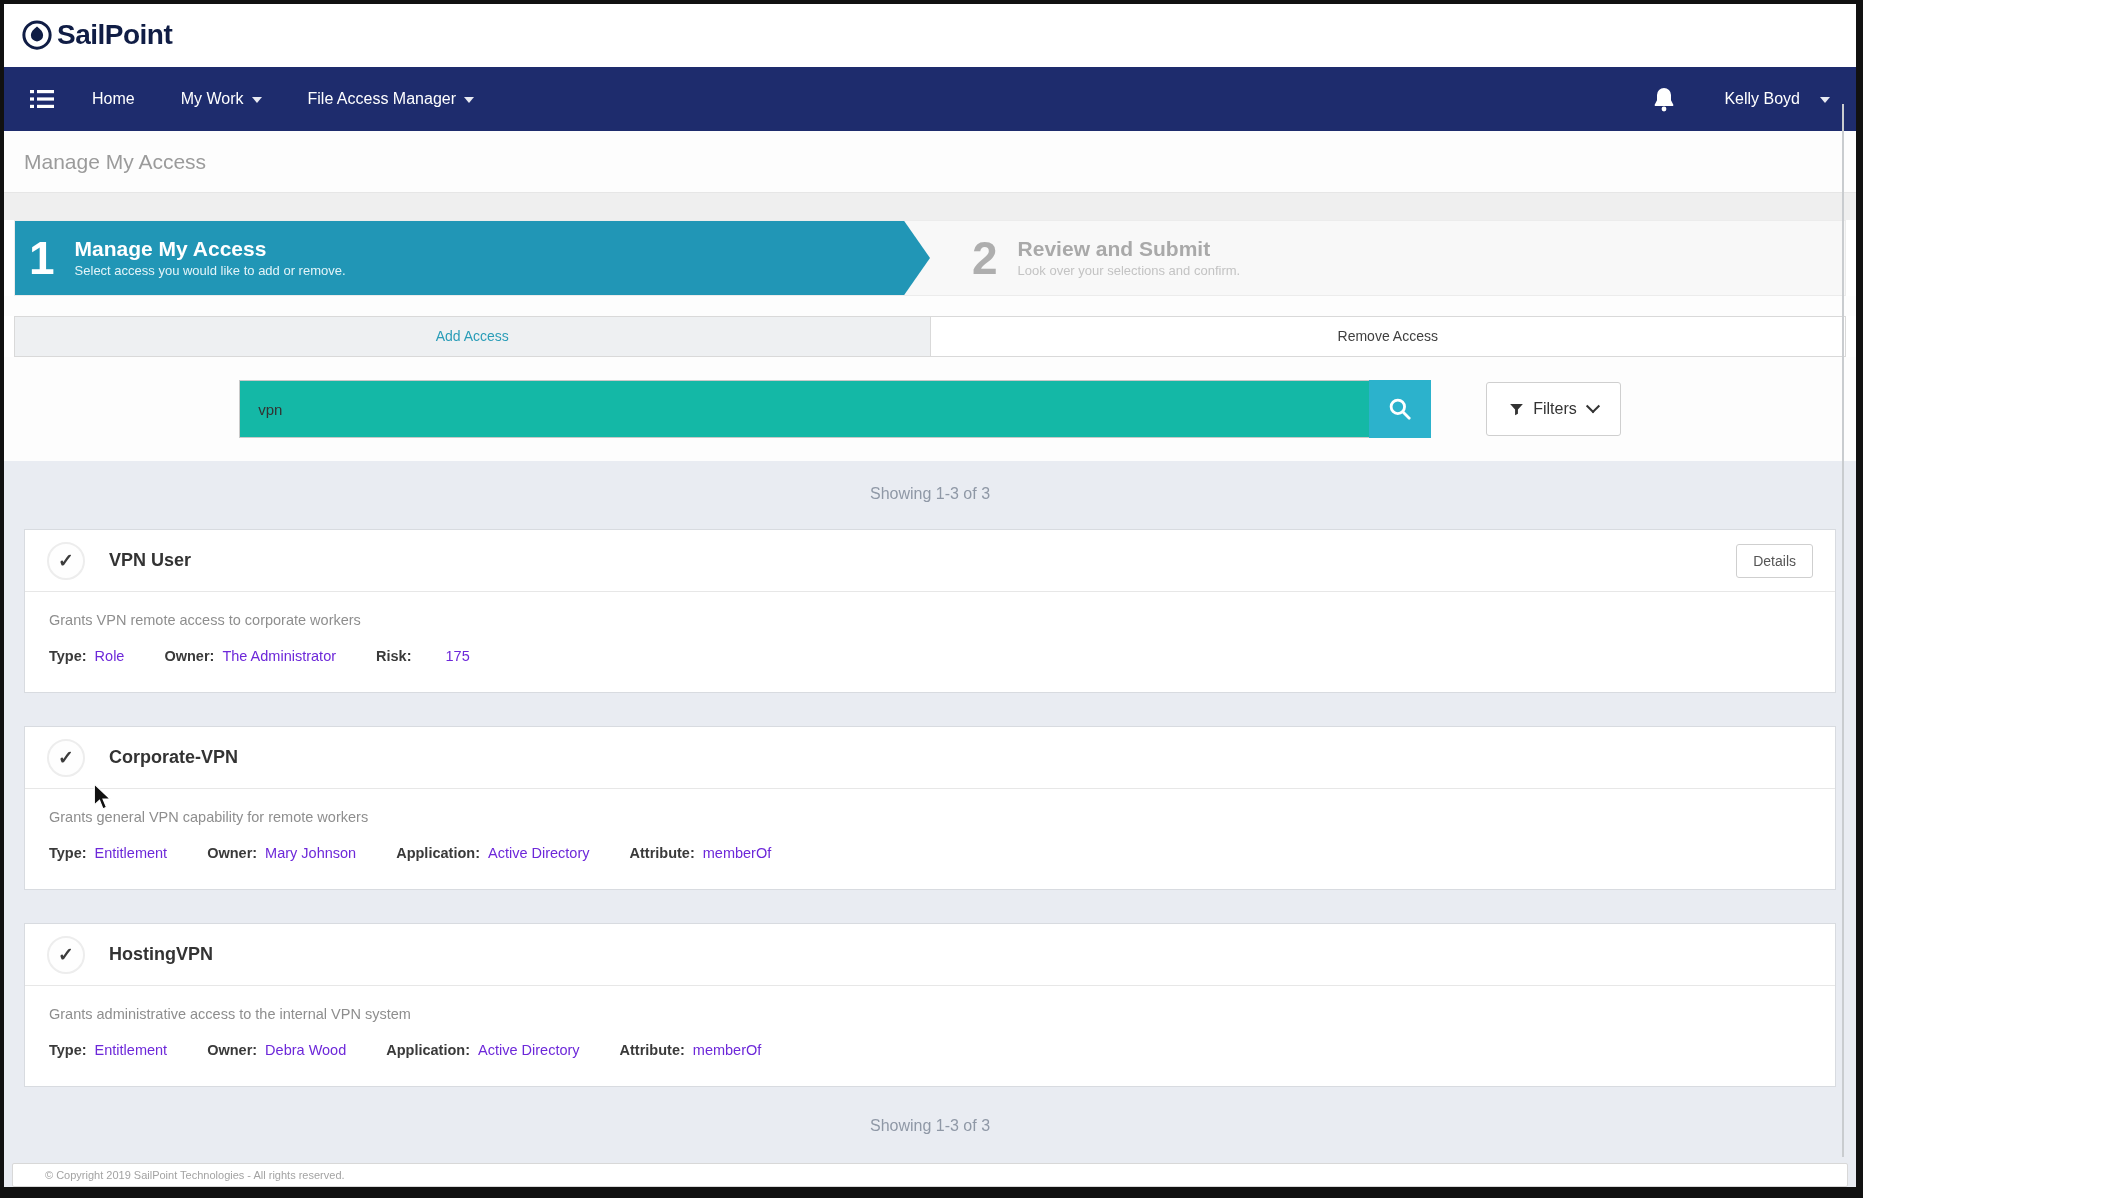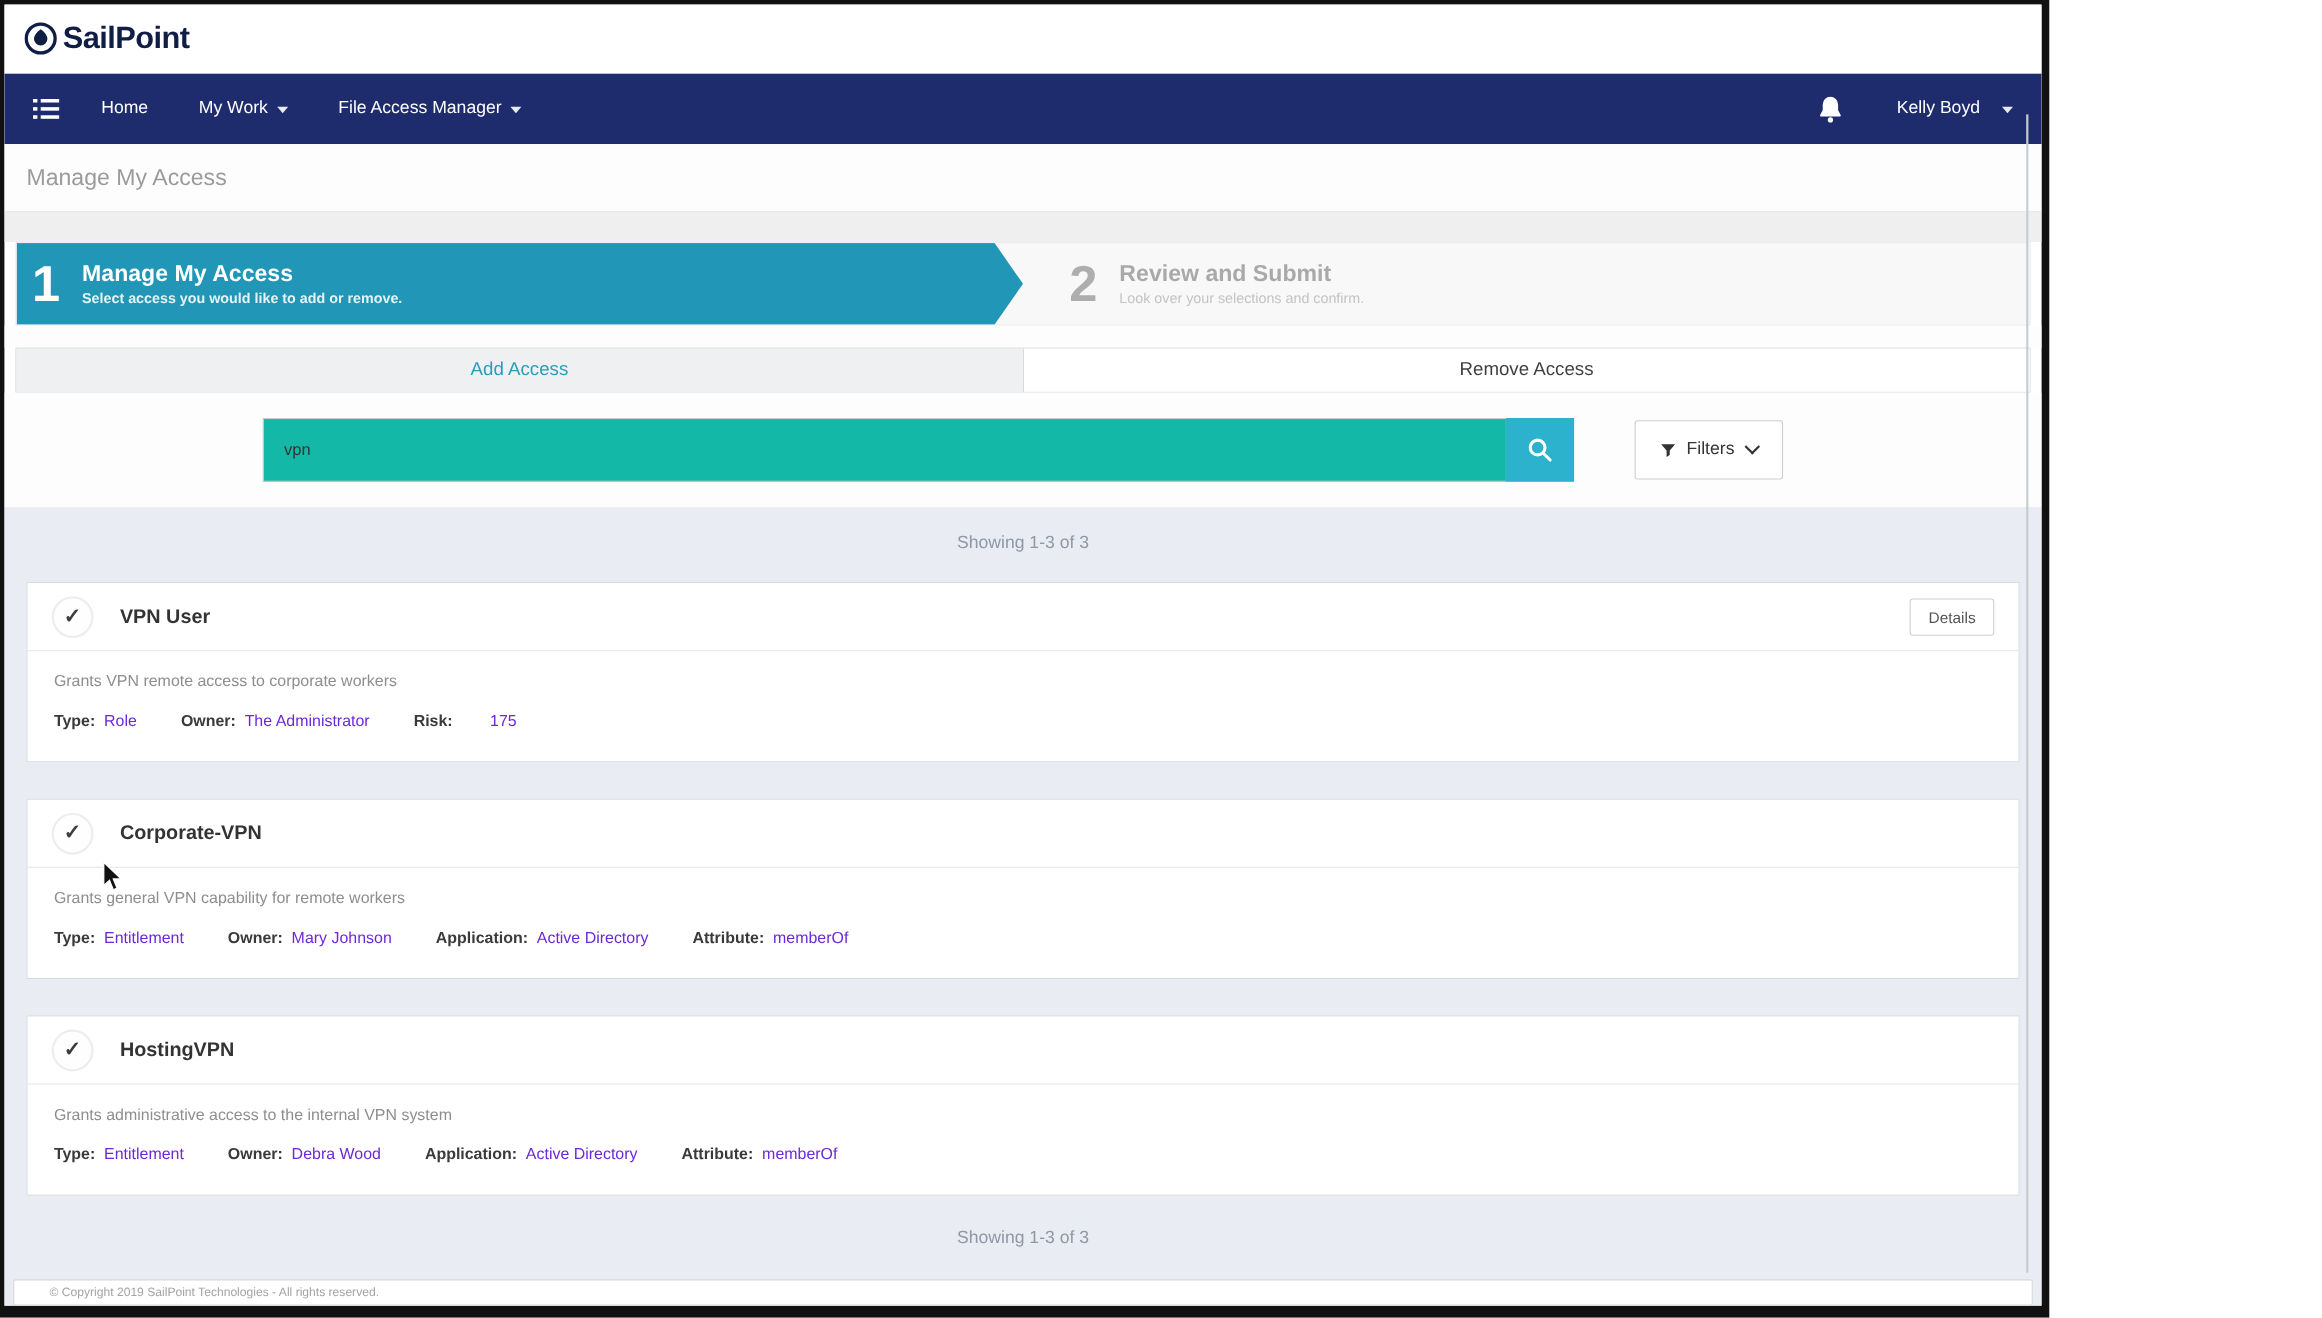--- a/index.html
+++ b/index.html
@@ -40,29 +40,29 @@
     width:50%; background:#2196b6; color:#fff; padding-left:14px;
     clip-path:polygon(0 0, calc(100% - 26px) 0, 100% 50%, calc(100% - 26px) 100%, 0 100%);
   }
   .step-2 { flex:1; padding-left:42px; }
   .step-num { font-size:46px; font-weight:bold; line-height:1; margin-right:20px; }
   .step-1 .step-num { color:#fff; }
   .step-2 .step-num { color:#aeaeae; }
   .step-title { font-size:21px; font-weight:bold; line-height:1.25; }
   .step-sub { font-size:13px; line-height:1.3; }
   .step-1 .step-title { color:#ffffff; }
-  .step-1 .step-sub { color:#e3f4f8;font-weight:bold; }
+  .step-1 .step-sub { color:#e3f4f8; }
   .step-2 .step-title { color:#a9a9a9; }
   .step-2 .step-sub { color:#c3c3c3; }
 
   .wizard-gap { height:20px; background:#fdfdfd; }
 
   
   .tabs { height:42px; margin:0 10px; display:flex; border:1px solid #d9d9d9; background:#fff; }
-  .tab { flex:1; display:flex; align-items:center; justify-content:center; font-size:17px; cursor:pointer; }
+  .tab { flex:1; display:flex; align-items:center; justify-content:center; font-size:14px; cursor:pointer; }
   .tab-active { background:#eef0f2; color:#2a9db8; border-right:1px solid #d9d9d9; }
   .tab-inactive { background:#ffffff; color:#3f3f3f; }
 
   
   .search-section { height:106px; background:#fdfdfd; display:flex; align-items:center; justify-content:center; }
   .search-wrap { display:flex; align-items:center; }
   .search-group { display:flex; }
   .search-input {
     width:1130px; height:58px; border:1px solid #c9c9c9; border-right:none; background:#14b8a6;
     font-size:15px; color:#333; padding:0 18px; outline:none; font-family:"Liberation Sans", sans-serif;

